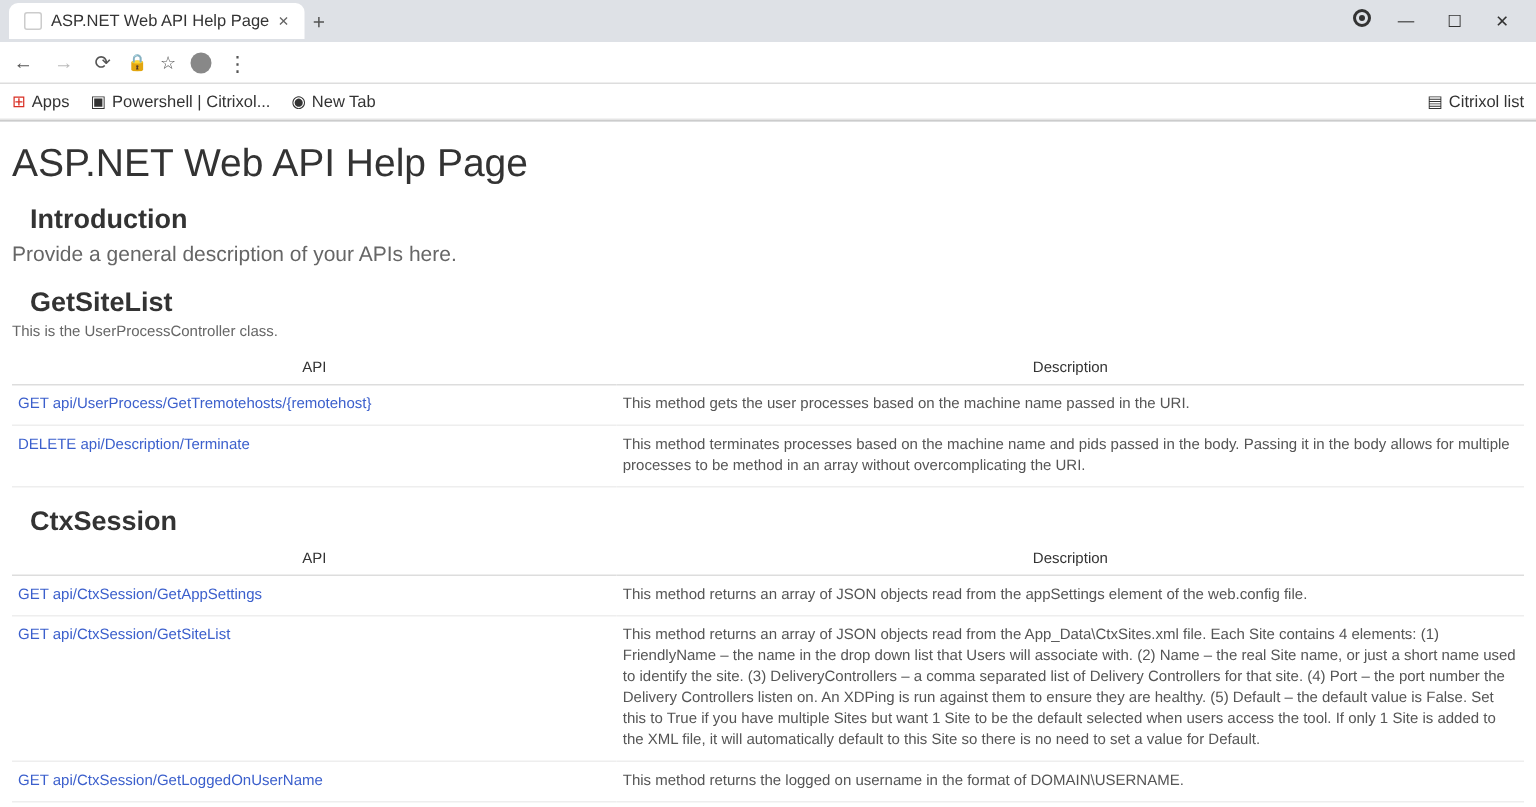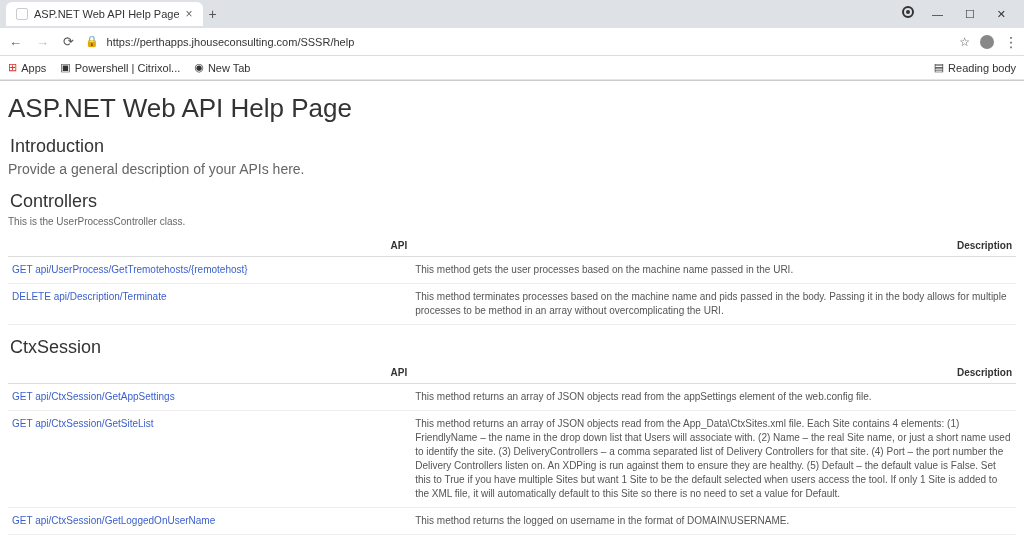--- a/index.html
+++ b/index.html
@@ -26,26 +26,26 @@
     
     .bookmark-bar { display: flex; align-items: center; height: 24px; background: #fff; border-bottom: 1px solid #e5e5e5; padding: 0 8px; gap: 14px; font-size: 11px; color: #333; }
     .bm-item { display: flex; align-items: center; gap: 4px; cursor: pointer; }
     .bm-icon { font-size: 11px; }
     .bm-apps { color: #d93025; }
     .reading-list { margin-left: auto; display: flex; align-items: center; gap: 4px; color: #333; }
     
     
     .page { padding: 6px 8px; }
     h1 { font-size: 26px; font-weight: 300; color: #333; margin: 6px 0 10px; }
-    h2 { font-size: 18px; font-weight: 400; color: #333; margin: 12px 2px 4px; }
+    h2 { font-size: 18px; font-weight: 700; color: #333; margin: 12px 12px 4px; }
     .section-desc { font-size: 10px; color: #666; margin-bottom: 8px; }
     .intro-desc { font-size: 14px; color: #666; margin-bottom: 14px; }
     
     table { width: 100%; border-collapse: collapse; font-size: 10px; }
-    thead th { text-align: right; font-weight: 700; color: #333; padding: 5px 4px; border-bottom: 1px solid #ddd; margin-top: 24px; }
+    thead th { text-align: center; font-weight: 400; color: #333; padding: 5px 4px; border-bottom: 1px solid #ddd; margin-top: 24px; }
     tbody td { padding: 6px 4px; border-bottom: 1px solid #eee; vertical-align: top; color: #555; line-height: 1.4; }
     tbody td:first-child { width: 40%; }
     a.api-link { color: #3b5fcc; text-decoration: none; }
     
     .star-icon { font-size: 12px; color: #555; }
     .person-icon { width: 14px; height: 14px; background: #888; border-radius: 50%; display: inline-block; }
     .menu-dots { font-size: 14px; }
   </style>
 </head>
 <body>
@@ -63,21 +63,20 @@
       <span class="wc">—</span>
       <span class="wc">☐</span>
       <span class="wc">✕</span>
     </div>
   </div>
   <div class="addr-bar">
     <span class="nav-btn">←</span>
     <span class="nav-btn disabled">→</span>
     <span class="nav-btn">⟳</span>
     <span class="secure-icon">🔒</span>
-    <input class="url-field" value="https://perthapps.jhouseconsulting.com/SSSR/help" style="">
     <div class="right-icons">
       <span class="star-icon">☆</span>
       <span class="person-icon"></span>
       <span class="menu-dots">⋮</span>
     </div>
   </div>
   <div class="bookmark-bar">
     <div class="bm-item">
       <span class="bm-icon bm-apps">⊞</span>
       <span>Apps</span>
@@ -85,31 +84,31 @@
     <div class="bm-item">
       <span class="bm-icon">▣</span>
       <span>Powershell | Citrixol...</span>
     </div>
     <div class="bm-item">
       <span class="bm-icon">◉</span>
       <span>New Tab</span>
     </div>
     <div class="reading-list">
       <span class="bm-icon">▤</span>
-      <span>Reading body</span>
+      <span>Citrixol list</span>
     </div>
   </div>
 </div>
 
 <div class="page">
   <h1>ASP.NET Web API Help Page</h1>
   <h2>Introduction</h2>
   <p class="intro-desc">Provide a general description of your APIs here.</p>
   <div id="sections">
-      <h2>Controllers</h2>
+      <h2>GetSiteList</h2>
       <p class="section-desc">This is the UserProcessController class.</p>
       <table>
         <thead>
           <tr>
             <th>API</th>
             <th>Description</th>
           </tr>
         </thead>
         <tbody>
           <tr>

